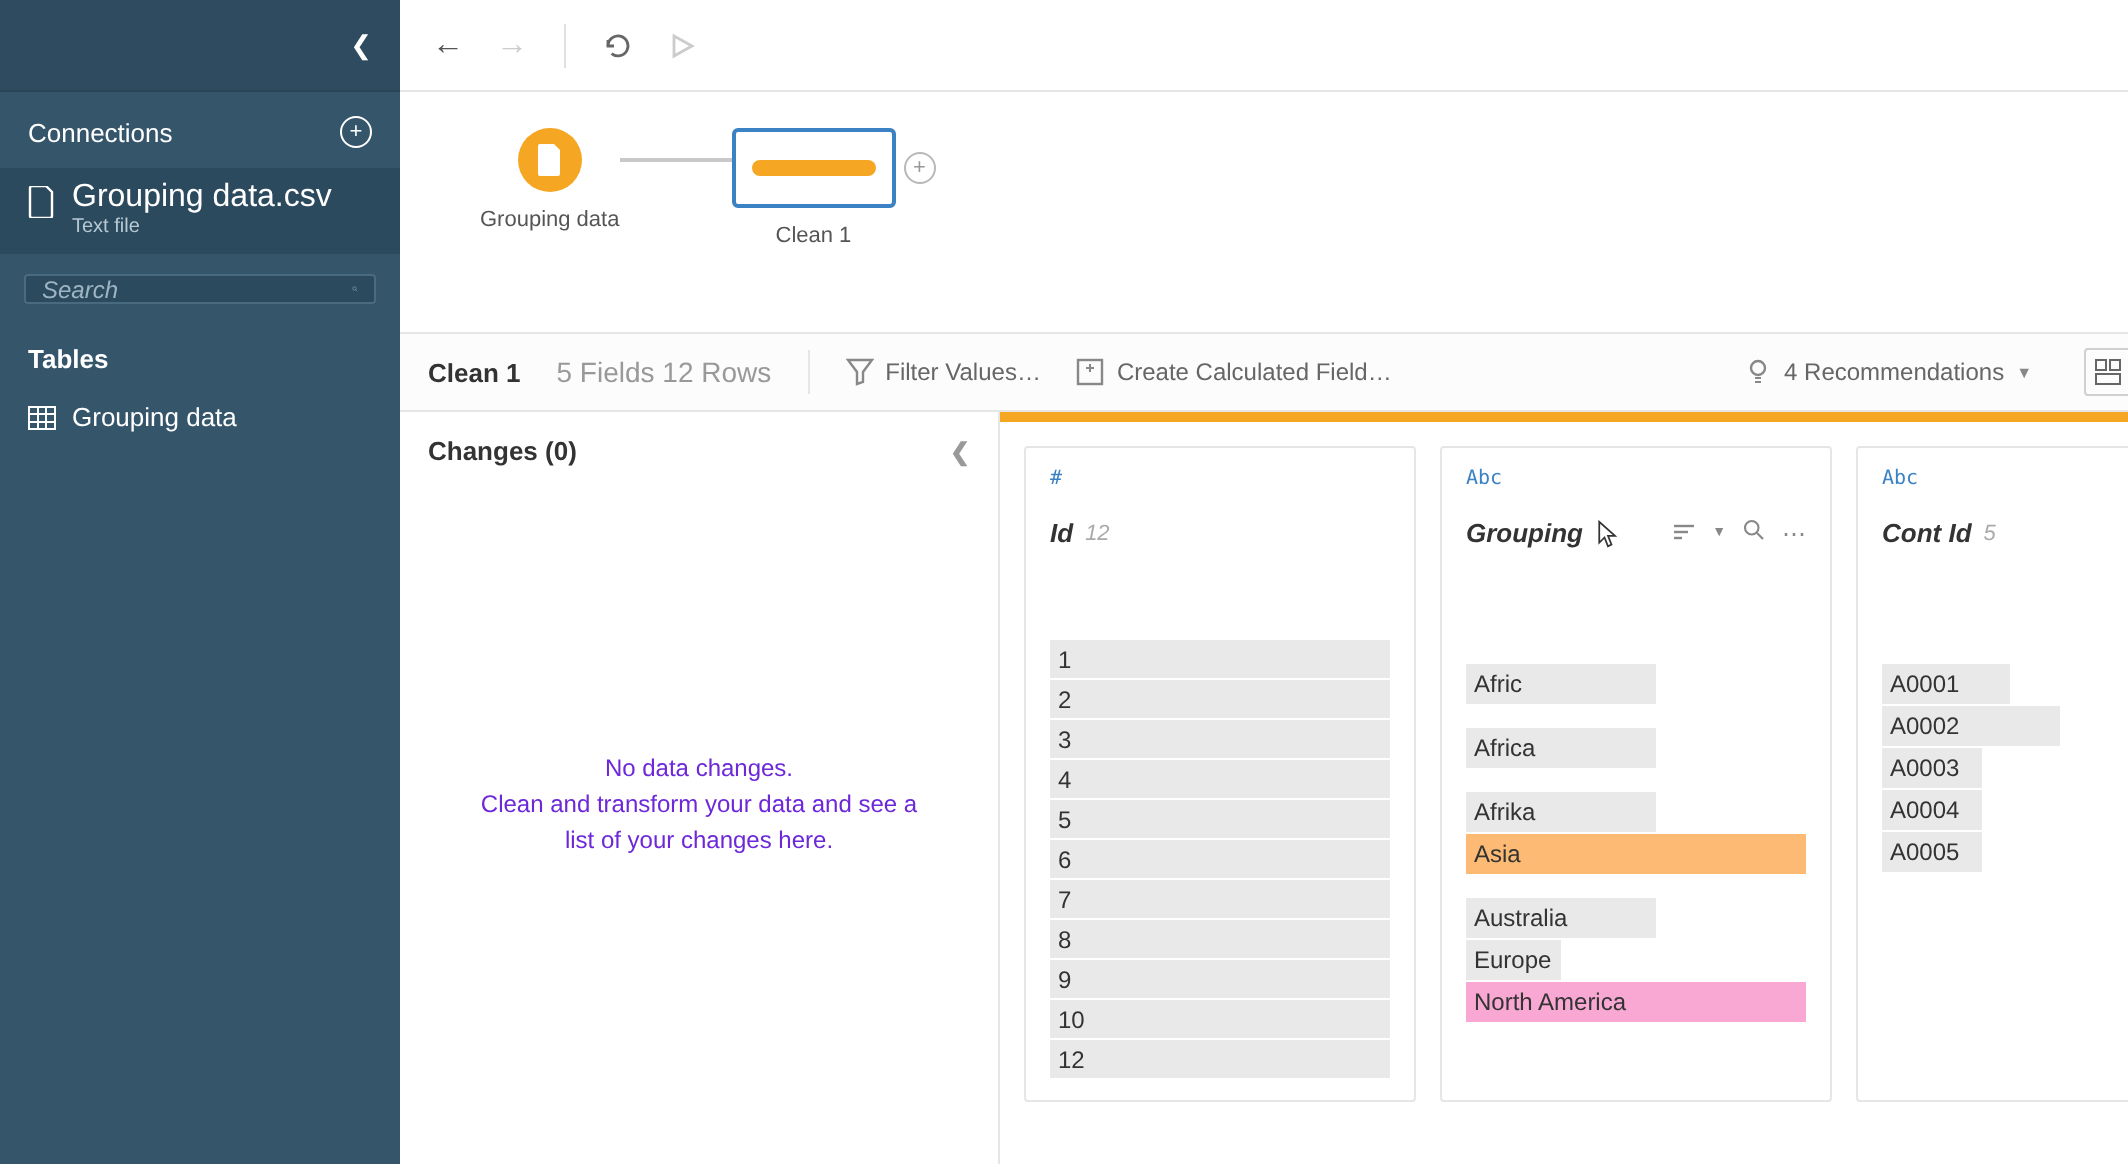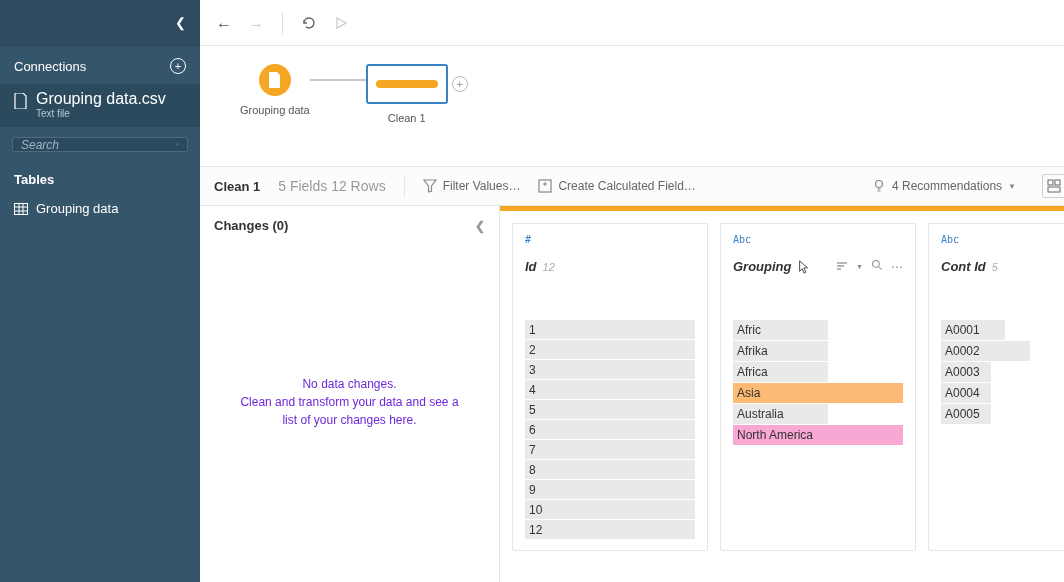--- a/index.html
+++ b/index.html
@@ -81,21 +81,21 @@
 .col-name { font-size: 13px; font-weight: 600; color: #333; display: flex; align-items: center; gap: 6px; font-style: italic; }
 .col-count { font-size: 11px; color: #aaa; font-weight: 400; }
 .col-actions { display: flex; align-items: center; gap: 8px; color: #888; font-size: 12px; }
 .col-actions span { cursor: pointer; }
 .cursor-arrow { width: 12px; height: 14px; }
 .col-body { padding: 40px 12px 10px 12px; }
 .val-row { height: 20px; font-size: 12px; color: #333; padding: 2px 4px; display: flex; align-items: center; }
 .col-id .val-row { background: #e9e9e9; border-bottom: 1px solid #fff; }
 .col-abc .val-row { margin-bottom: 1px; }
 .bar-full { background: #fdba74; }
-.bar-60 { background: linear-gradient(to right, #e9e9e9 0%, #e9e9e9 56%, #fff 56%, #fff 100%); }
+.bar-60 { background: linear-gradient(to right, #e9e9e9 0%, #e9e9e9 56%, #fff 56%, #fff 100%); margin-top: 12px; }
 .bar-80 { background: linear-gradient(to right, #e9e9e9 0%, #e9e9e9 78%, #fff 78%, #fff 100%); }
 .bar-48 { background: linear-gradient(to right, #e9e9e9 0%, #e9e9e9 44%, #fff 44%, #fff 100%); }
 .bar-30 { background: linear-gradient(to right, #e9e9e9 0%, #e9e9e9 28%, #fff 28%, #fff 100%); }
 .bar-none { background: #f9a8d4; }
 </style>
 </head>
 <body>
 
 <div class="app">
 
@@ -281,24 +281,25 @@
                           <circle cx="6.5" cy="6.5" r="4.5" fill="none" stroke="#888" stroke-width="1.4"></circle>
                           <line x1="10" y1="10" x2="14" y2="14" stroke="#888" stroke-width="1.4"></line>
                         </svg>
                     </span>
                     <span>⋯</span>
                   </div>
                 </div>
               </div>
               <div class="col-body" id="col-continent-body">
                   <div class="val-row bar-60">Afric</div>
+                  <div class="val-row bar-60">Africa</div>
                   <div class="val-row bar-60">Afrika</div>
-                  <div class="val-row bar-60">Africa</div>
                   <div class="val-row bar-full">Asia</div>
                   <div class="val-row bar-60">Australia</div>
+                  <div class="val-row bar-30">Europe</div>
                   <div class="val-row bar-none">North America</div>
                 </div>
             </div>
 
             <div class="col col-abc" style="width:140px;">
               <div class="col-head">
                 <div class="col-type abc">Abc</div>
                 <div class="col-namebar">
                   <div class="col-name">
                     <span>Cont Id</span>

